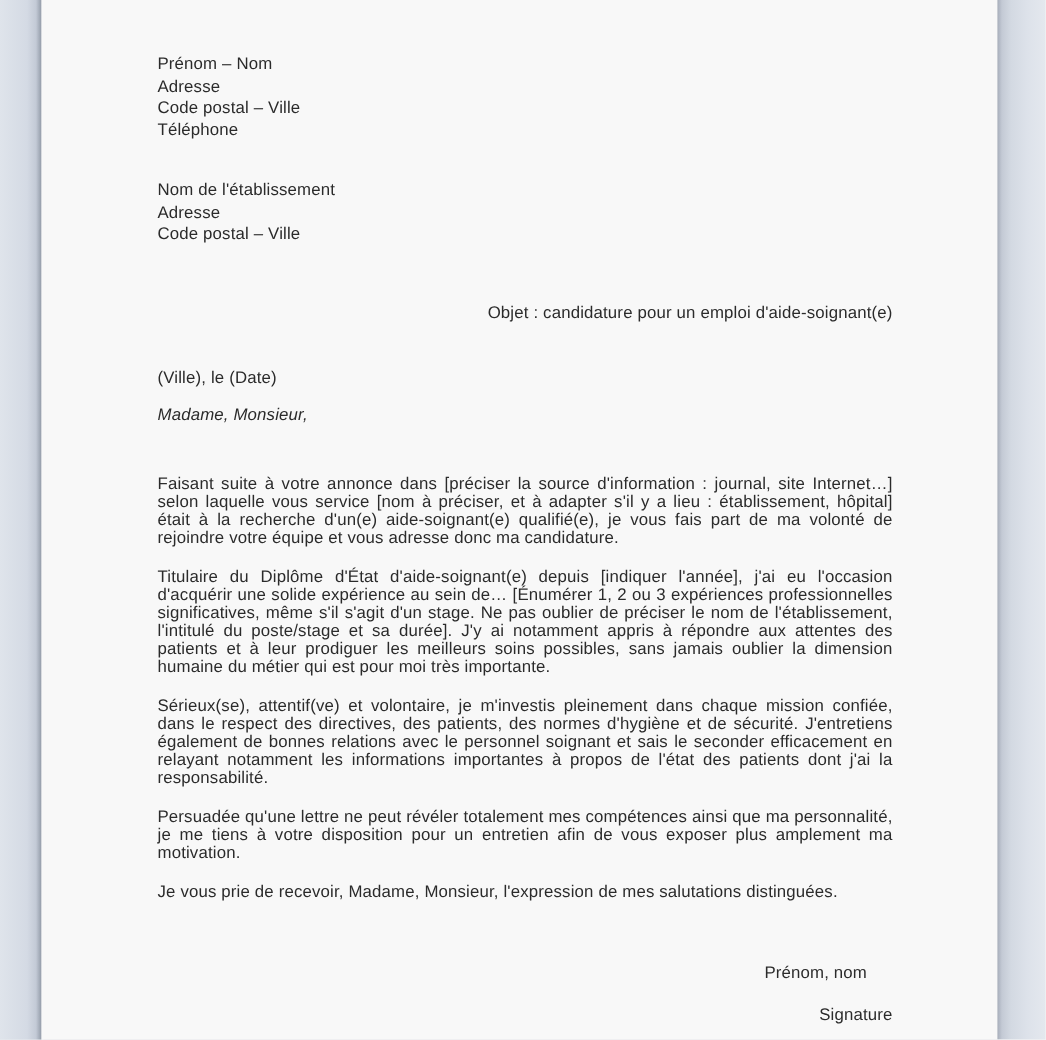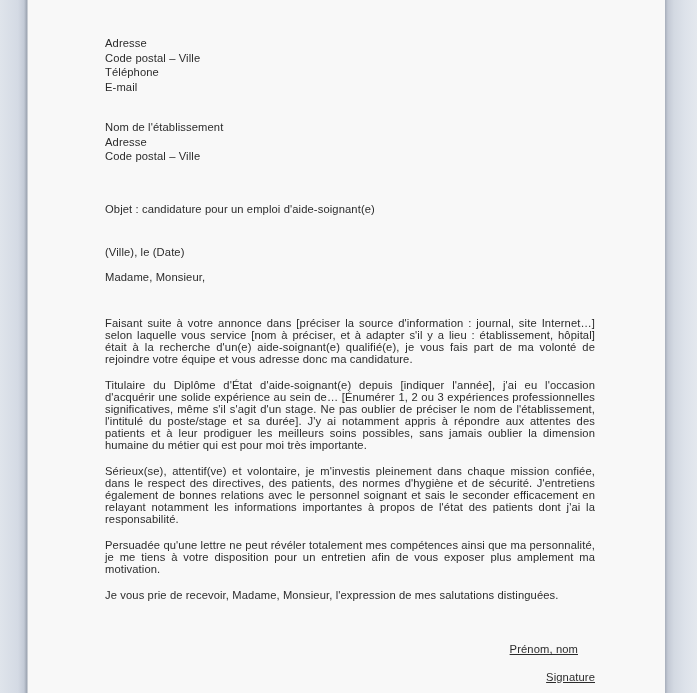--- a/index.html
+++ b/index.html
@@ -73,35 +73,36 @@
     width: 100%;
     text-align: left;
   }
   .recipient div { white-space: nowrap; }
 
   .subject {
     position: absolute;
     top: 202px;
     left: 0;
     width: 100%;
-    text-align: left;
+    text-align: right;
   }
 
   .place-date {
     position: absolute;
     top: 245px;
     left: 0;
     width: 100%;
   }
 
   .salutation {
     position: absolute;
     top: 270px;
     left: 0;
     width: 100%;
+    font-style: italic;
   }
 
   .body {
     position: absolute;
     top: 317px;
     left: 0;
     width: 100%;
   }
   .body p {
     margin: 0 0 14px 0;
@@ -112,21 +113,20 @@
   .body p.last {
     text-align: left;
   }
 
   .signature {
     position: absolute;
     top: 642px;
     left: 0;
     width: 100%;
     text-align: right;
-    text-decoration: underline;
   }
   .signature .sig-line {
     display: block;
   }
   .signature .sig-name {
     margin-right: 17px;
   }
   .signature .sig-word {
     margin-top: 13px;
     display: block;
@@ -135,24 +135,24 @@
 </head>
 <body>
 
 <div class="viewer">
 
   <div class="page">
 
     <div class="doc">
 
       <div class="sender">
+        <div>Prénom – Nom</div>
         <div>Adresse</div>
         <div>Code postal – Ville</div>
         <div>Téléphone</div>
-        <div>E-mail</div>
       </div>
 
       <div class="recipient">
         <div>Nom de l'établissement</div>
         <div>Adresse</div>
         <div>Code postal – Ville</div>
       </div>
 
       <div class="subject">
         <div>Objet : candidature pour un emploi d'aide-soignant(e)</div>

